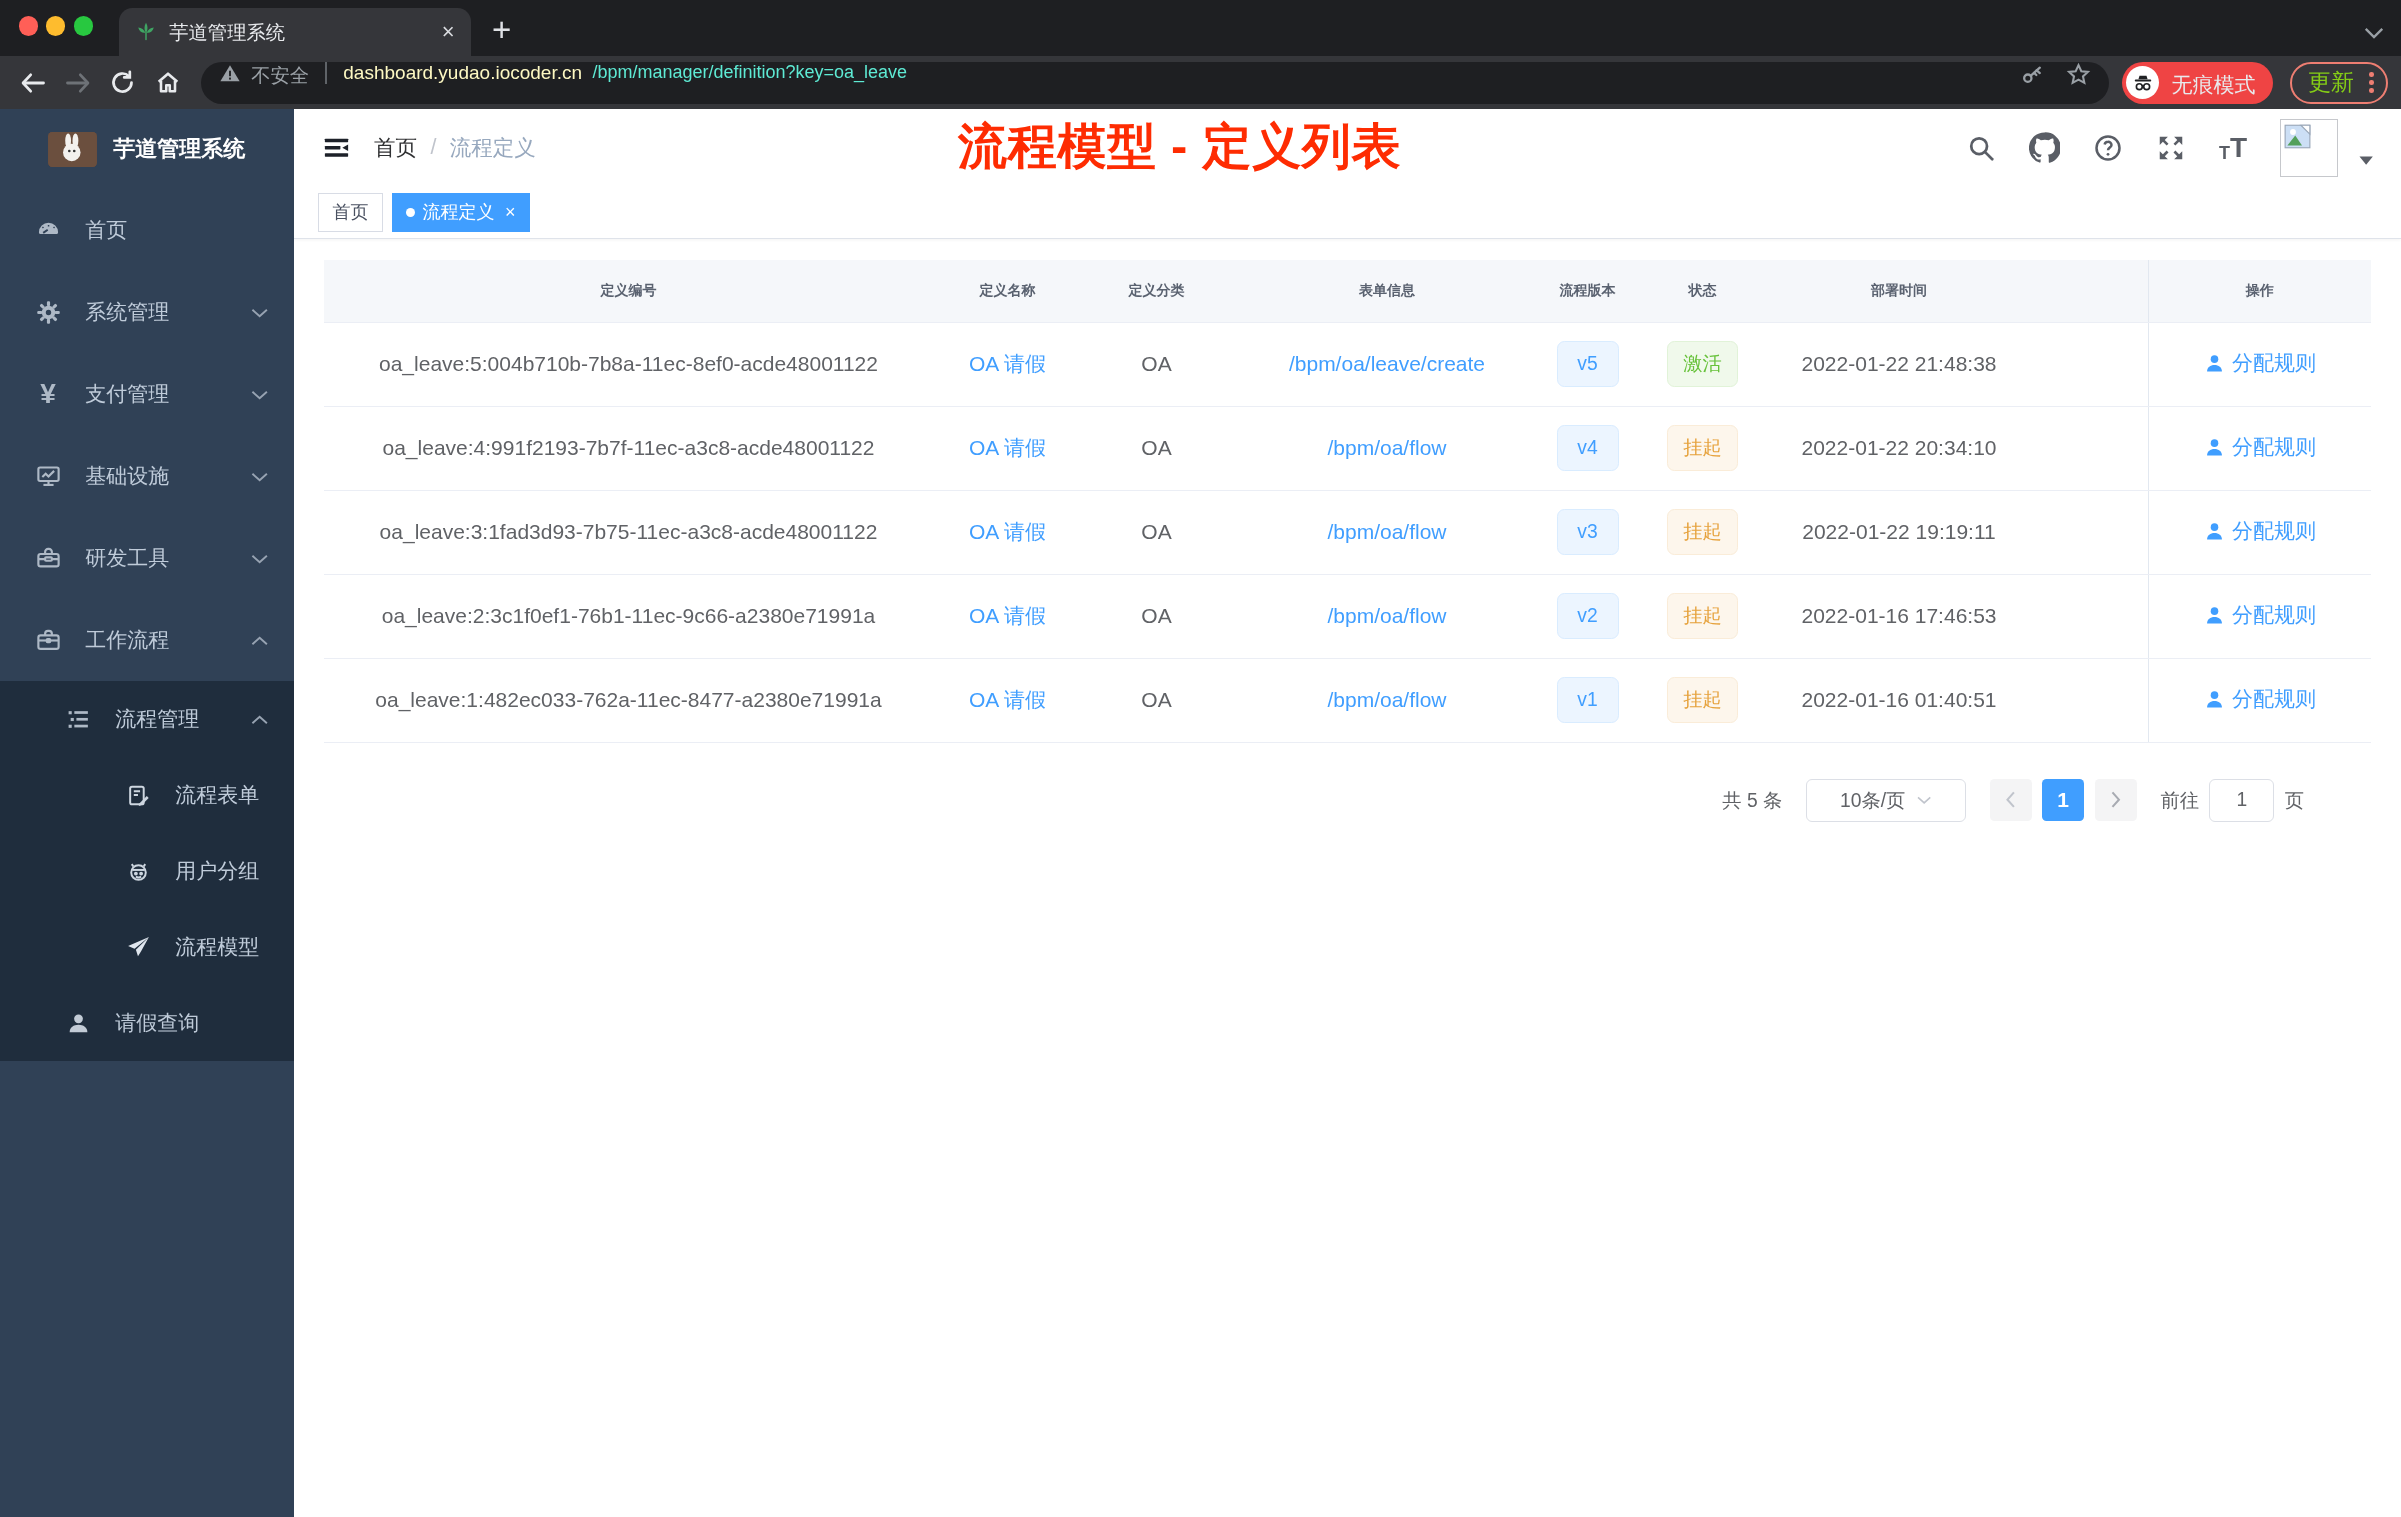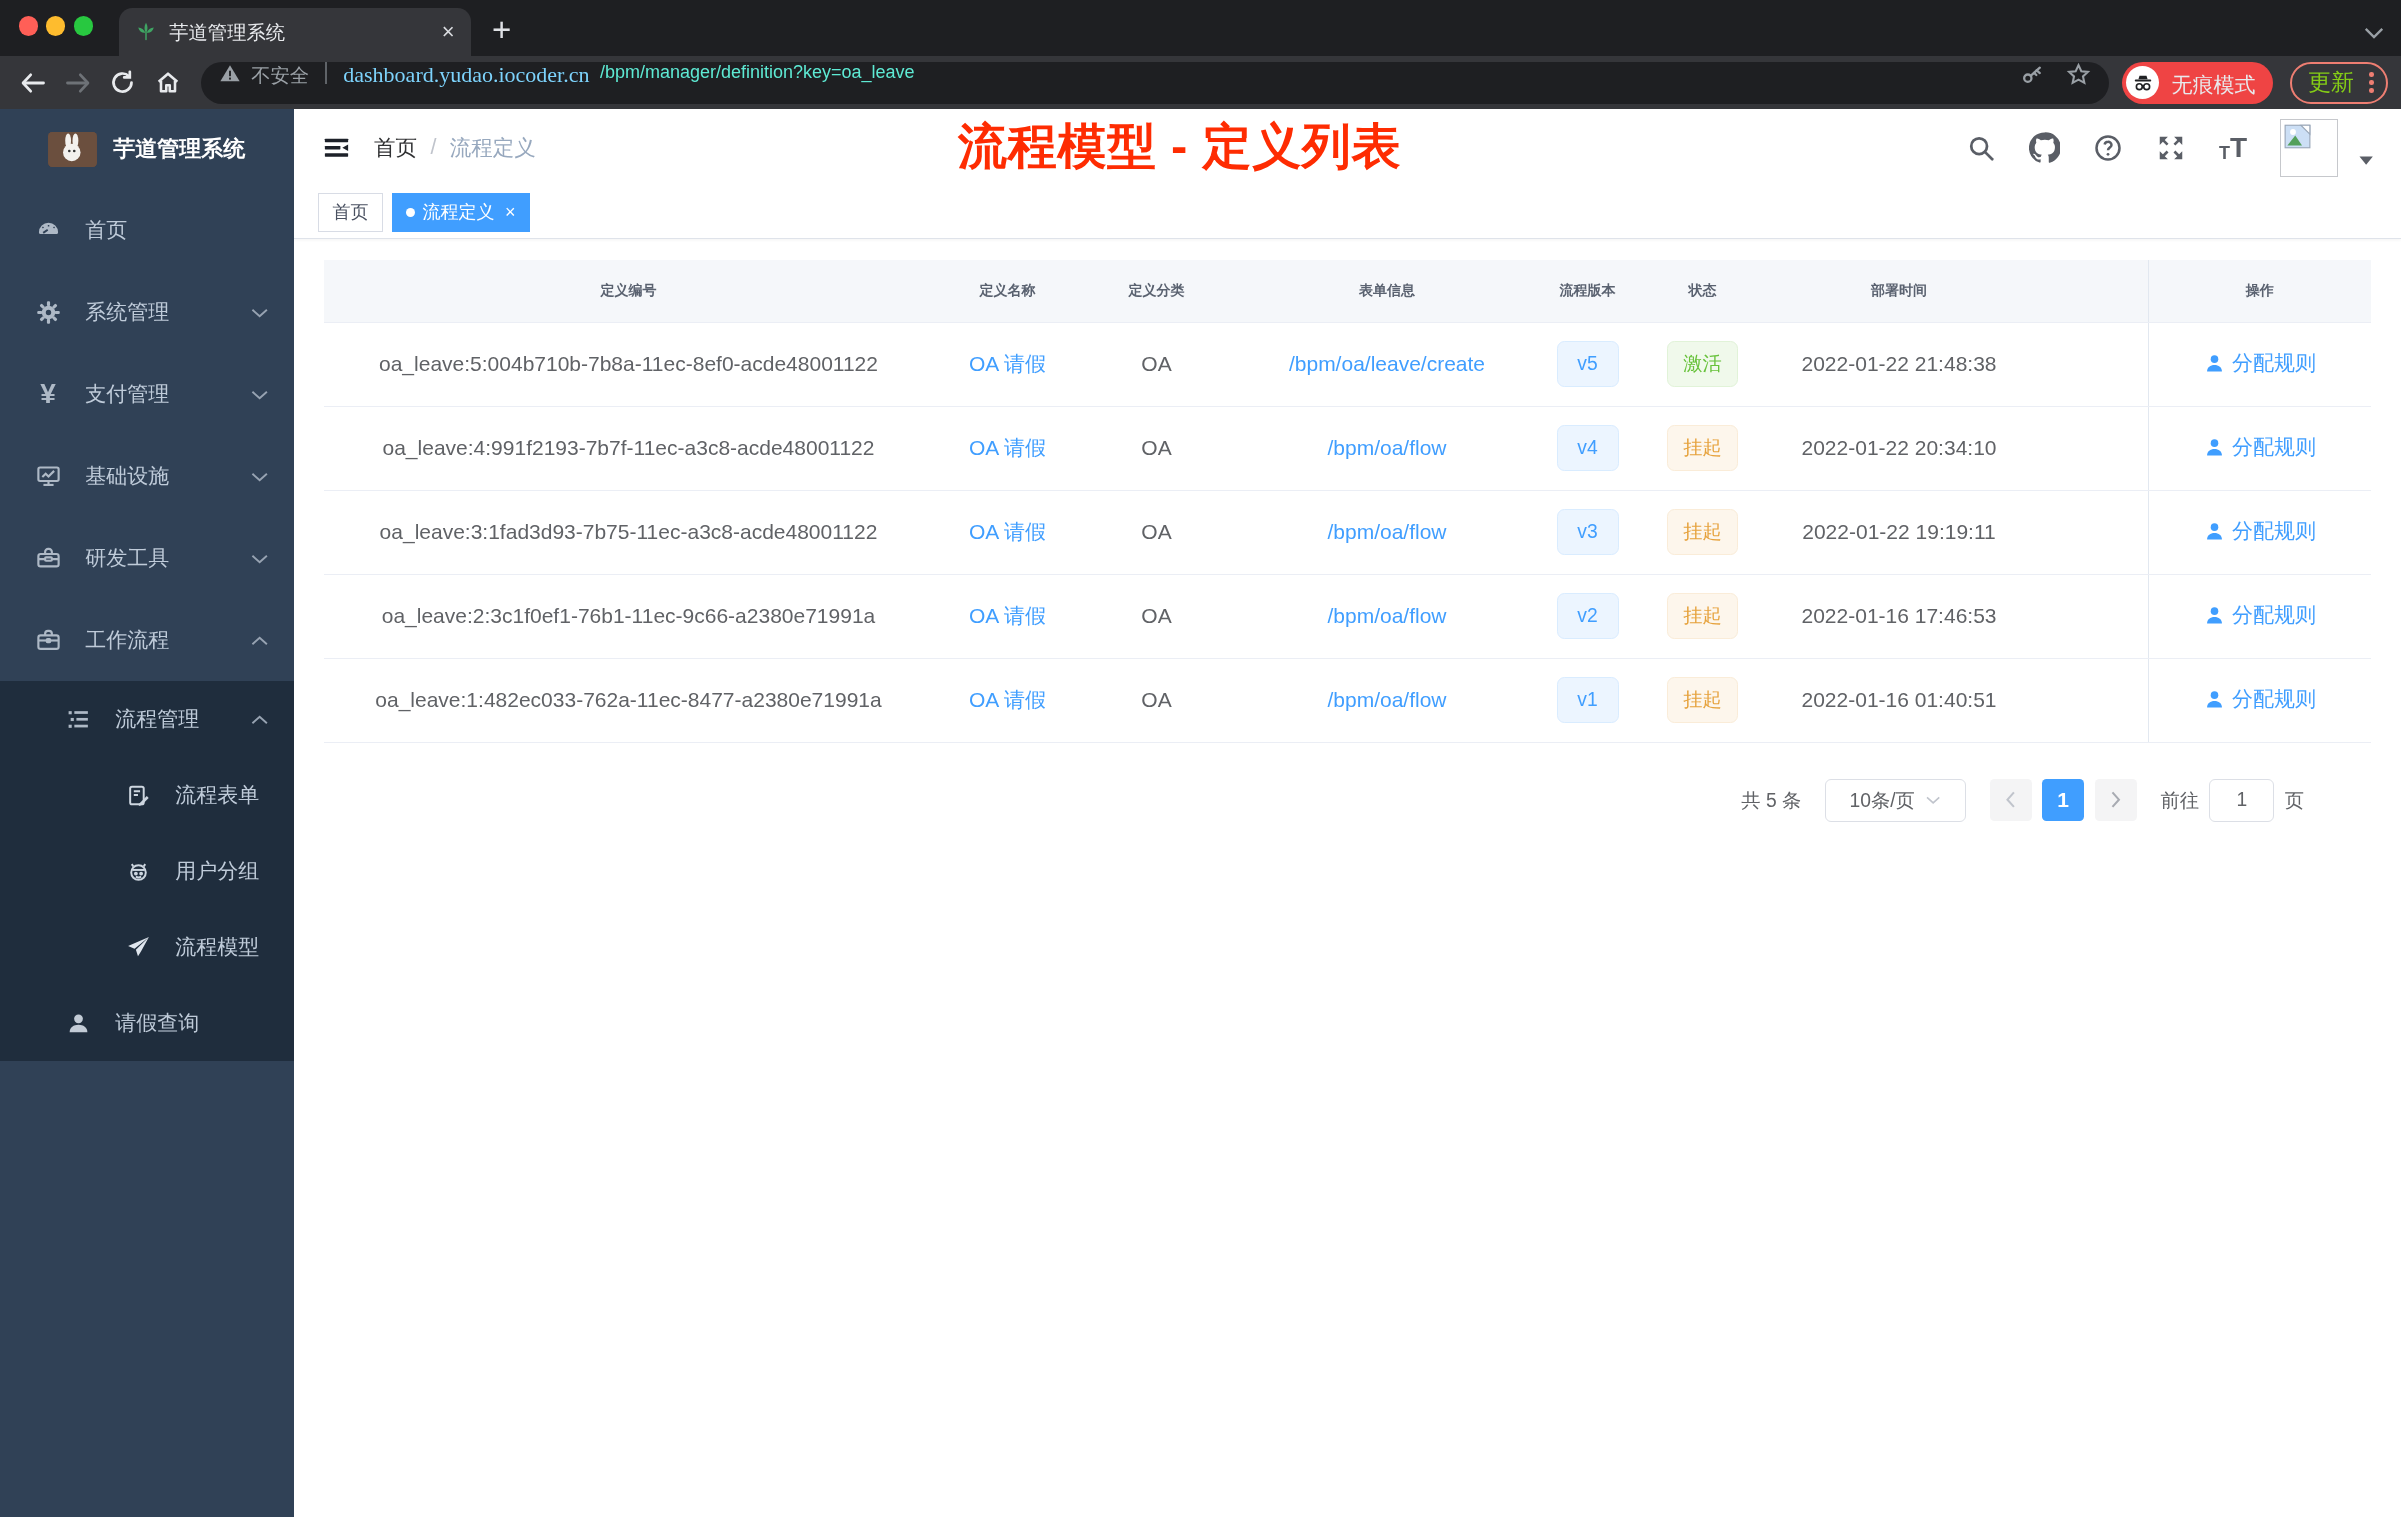--- a/index.html
+++ b/index.html
@@ -20,21 +20,21 @@
   .strip-caret { position:absolute; right:16.3px; bottom:12px; }
 
   .toolbar { height:53px; background:#35363a; display:flex; align-items:center; padding:0 13.4px; gap:6px; flex:none; }
   .nav-ico { width:39px; height:39px; display:flex; align-items:center; justify-content:center;
              color:#e8eaed; font-size:27px; flex:none; }
   .nav-ico.disabled { color:#6e7277; }
   .urlbar { flex:1; height:42px; background:#1e1f22; border-radius:21px; margin:0 7.4px;
             display:flex; align-items:flex-start; padding:0 18px; gap:10.4px; min-width:0; }
   .sec-label { color:#9aa0a6; font-size:19.3px; flex:none; }
   .url-divider { width:1.5px; height:22px; background:#5f6368; margin:0 6px; flex:none; }
-  .url-host { color:#7dd3fc; font-size:22px; white-space:nowrap;font-family:Liberation Serif, serif; }
+  .url-host { color:#fef9c3; font-size:19px; white-space:nowrap; }
   .url-path { color:#5eead4; font-size:18px; white-space:nowrap; }
   .url-spacer { flex:1; }
   .incog { height:42px; background:#ef4444; border-radius:21px; display:flex; align-items:flex-end;
            padding:4.5px 18px 4.5px 4.5px; gap:12px; flex:none; }
   .incog-circle { width:33px; height:33px; border-radius:50%; background:#fff; display:flex;
                   align-items:center; justify-content:center; }
   .incog-label { color:#e8eaed; font-size:21px; }
   .update-pill { height:42px; border:2.2px solid #ee7e72; border-radius:21px; display:flex;
                  align-items:center; gap:15px; padding:0 12px 0 16.3px; margin-left:10.4px; flex:none; }
   .update-label { color:#84cc16; font-size:23px; }
@@ -92,21 +92,21 @@
   .vbadge { display:inline-block; min-width:62px; padding:0 10.4px; height:46px; line-height:43px;
             background:#ecf5ff; border:1.5px solid #d9ecff; border-radius:7.4px; color:#409eff; font-size:19.3px; }
   .sbadge { display:inline-block; padding:0 15px; height:46px; line-height:43px; border-radius:7.4px; font-size:19.3px; }
   .sbadge[data-type="success"] { background:#f0f9eb; border:1.5px solid #e1f3d8; color:#67c23a; }
   .sbadge[data-type="warning"] { background:#fdf6ec; border:1.5px solid #faecd8; color:#e6a23c; }
   .action-link { color:#409eff; display:inline-flex; align-items:center; gap:7.4px; font-size:21px; cursor:default; }
 
   .pagination { margin-top:36px; display:flex; align-items:center; justify-content:flex-end;
                 padding-right:67px; gap:10.4px; color:#606266; font-size:19.3px; }
   .pg-total { margin-right:13.4px; }
-  .pg-select { width:141px; height:43px; border:1.5px solid #dcdfe6; border-radius:6px; display:flex;
+  .pg-select { width:160px; height:43px; border:1.5px solid #dcdfe6; border-radius:6px; display:flex;
                align-items:center; justify-content:center; gap:10.4px; margin-right:13.4px; color:#606266; }
   .pg-btn { width:42px; height:42px; border-radius:4.5px; background:#f4f4f5; display:flex;
             align-items:center; justify-content:center; font-size:22px; color:#606266; }
   .pg-btn.disabled { color:#c0c4cc; }
   .pg-page { width:42px; height:42px; border-radius:4.5px; background:#409eff; color:#fff;
              display:flex; align-items:center; justify-content:center; font-size:21px; font-weight:bold; }
   .pg-goto { margin-left:13.4px; }
   .pg-input { width:65px; height:43px; border:1.5px solid #dcdfe6; border-radius:6px; text-align:center;
               font-size:19.3px; color:#606266; font-family:inherit; }
 </style>

